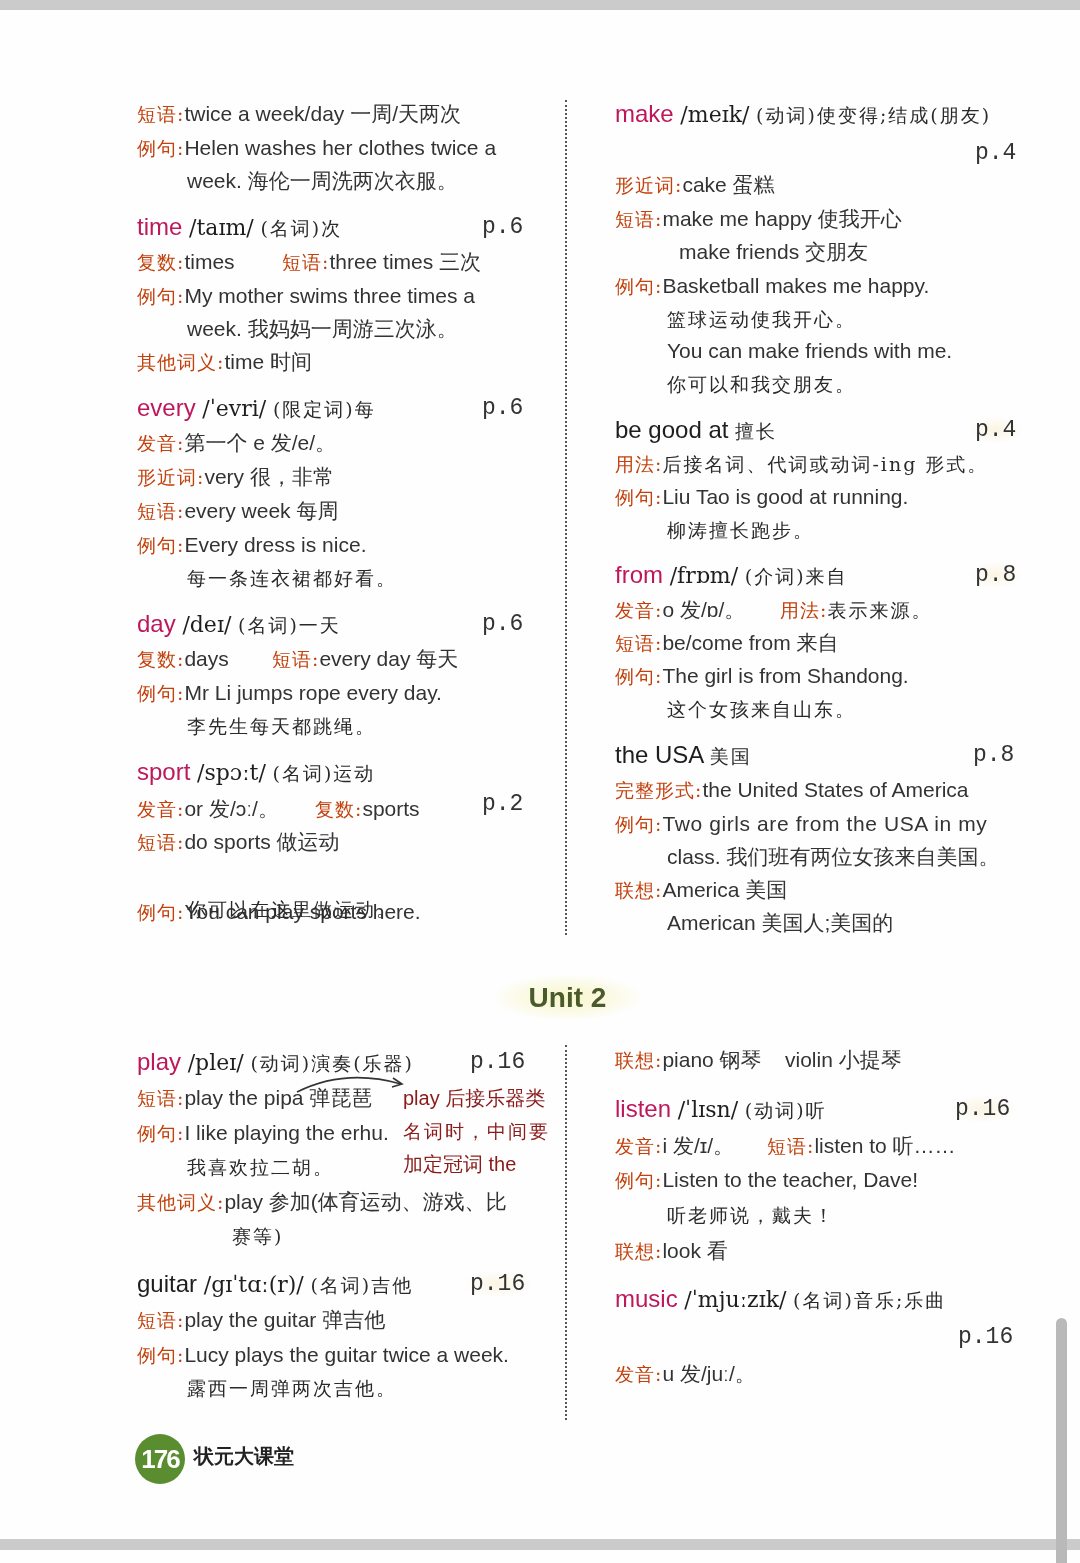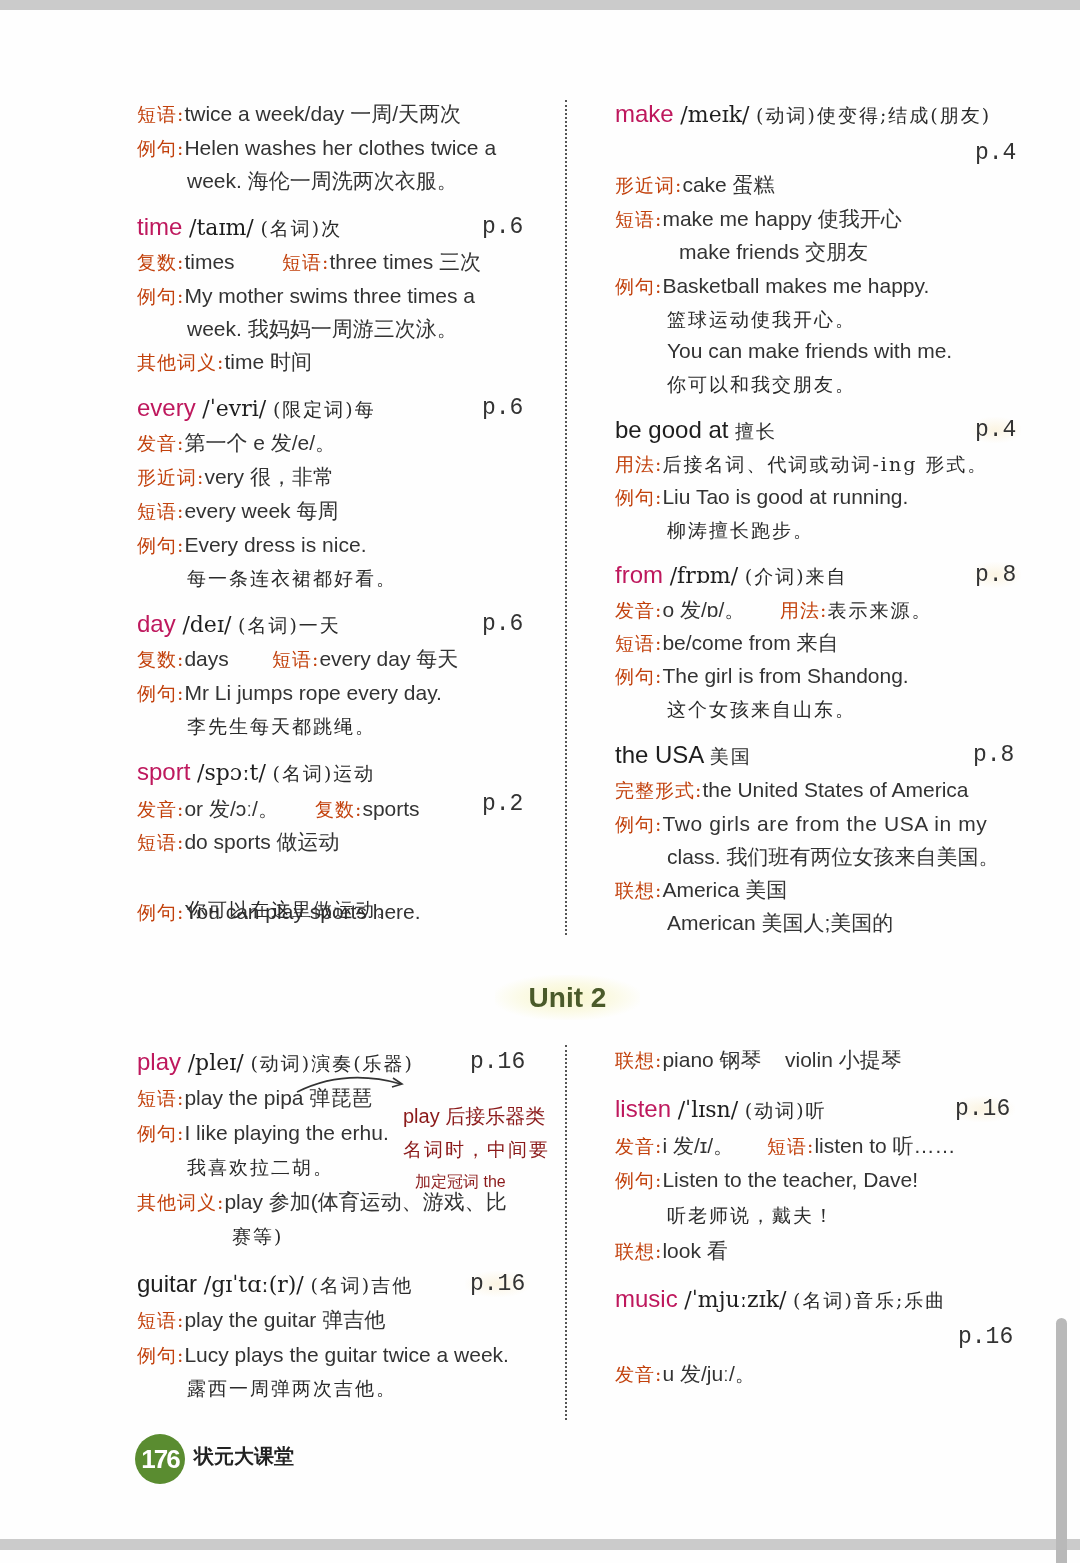--- a/index.html
+++ b/index.html
@@ -17,21 +17,21 @@
   .entry { position:absolute; left:0; right:0; }
   .line { position:absolute; white-space:nowrap; font-size:21px; line-height:28px; color:#333; }
   .hw { font-size:24px; line-height:30px; color:#1e1e1e; }
   .hw b { font-weight:normal; color:#be185d; }
   .ipa { font-family:"DejaVu Serif", serif; font-size:22px; }
   .cn { font-family:"DejaVu Serif", serif; font-size:19px; letter-spacing:2px; color:#2a2a2a; }
   .lbl { font-family:"DejaVu Serif", serif; font-size:19px; letter-spacing:1px; color:#c2410c; }
   .page { position:absolute; font-size:23px; color:#333;font-family:Liberation Mono, monospace; }
   .page.hl { background:radial-gradient(ellipse at center, #fbf4e2 0%, rgba(255,255,255,0) 75%); }
   .ital { }
-  .red { color:#8b1a1a;margin-top:18px; }
+  .red { color:#8b1a1a; }
   .unit {
     position:absolute; left:495px; top:975px; width:145px; height:45px;
     text-align:center; font-size:28px; font-weight:bold; line-height:45px;
     color:#4a5a2a;
     background:radial-gradient(ellipse at center, #f8f6cc 0%, #fbfae6 45%, rgba(255,255,255,0) 75%);
   }
   .badge {
     position:absolute; left:135px; top:1434px; width:50px; height:50px; border-radius:50%;
     background:#5a8c30; color:#fff; font-weight:bold; font-size:26px; line-height:50px;
     text-align:center; letter-spacing:-2px;
@@ -149,21 +149,21 @@
     <div class="line cn" style="top:1153px; left:50px;">我喜欢拉二胡。</div>
     <div class="line" style="top:1188px;"><span class="lbl">其他词义:</span><span>play 参加(体育运动、游戏、比</span></div>
     <div class="line cn" style="top:1222px; left:95px;">赛等)</div>
 
     <svg style="position:absolute; left:158px; top:1072px;" width="112" height="22" viewBox="0 0 112 22">
       <path d="M2 20 Q 50 -4 106 12" fill="none" stroke="#333" stroke-width="1.6"></path>
       <path d="M98 6 L107 12 L97 15" fill="none" stroke="#333" stroke-width="1.6"></path>
     </svg>
     <div class="line red" style="top:1084px; left:266px; font-size:20px;">play 后接乐器类</div>
     <div class="line red cn" style="top:1117px; left:266px;">名词时，中间要</div>
-    <div class="line red" style="top:1150px; left:278px; font-size:16px;">加定冠词 the</div>
+    <div class="line red" style="top:1150px; left:266px; font-size:20px;">加定冠词 the</div>
   </div>
 
   <div class="entry">
     <div class="line hw" style="top:1269px;"><span>guitar</span> <span class="ipa">/gɪˈtɑː(r)/</span> <span class="cn">(名词)吉他</span></div>
     <div class="page hl" style="top:1271px; left:328px; padding:0 5px;">p.16</div>
     <div class="line" style="top:1306px;"><span class="lbl">短语:</span><span>play the guitar 弹吉他</span></div>
     <div class="line" style="top:1341px;"><span class="lbl">例句:</span><span>Lucy plays the guitar twice a week.</span></div>
     <div class="line cn" style="top:1374px; left:50px;">露西一周弹两次吉他。</div>
   </div>
 </div>

